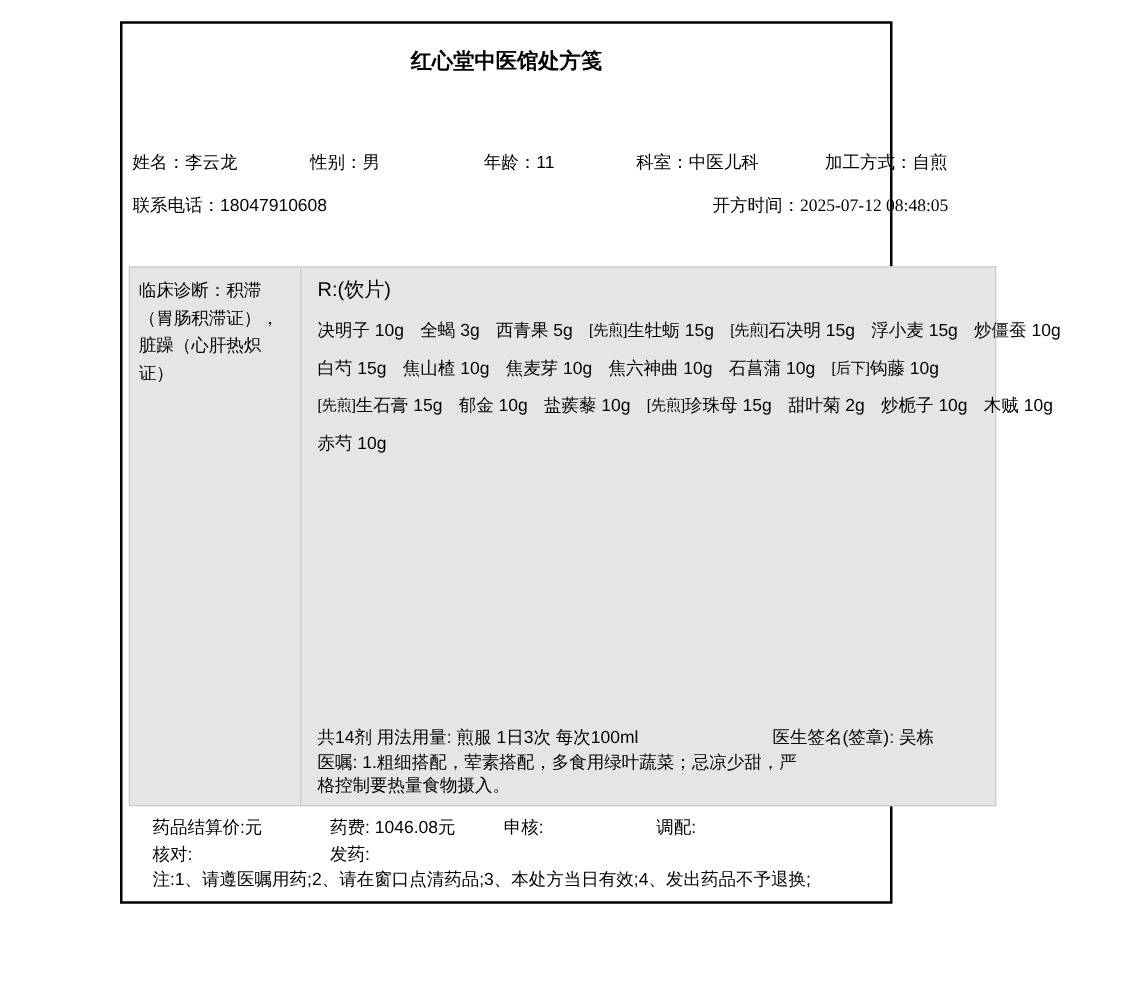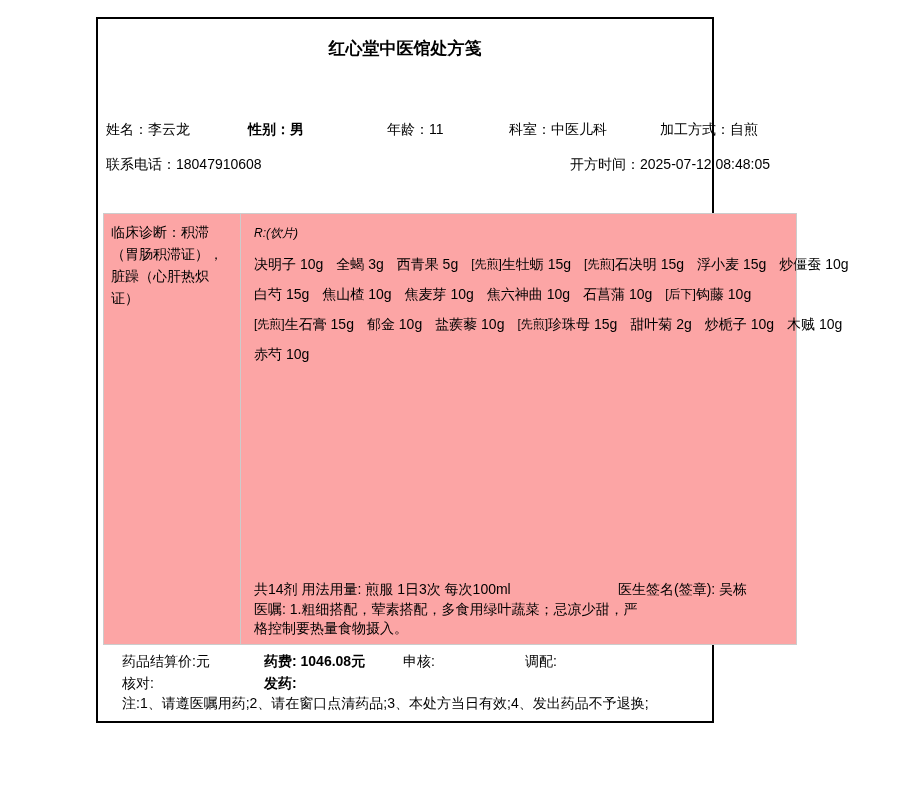--- a/index.html
+++ b/index.html
@@ -26,56 +26,56 @@
   }
   .meta-row { position: absolute; left: 0; width: 100%; height: 18px; }
   .meta-row1 { top: 102px; }
   .meta-row2 { top: 137px; }
   .meta-field { position: absolute; white-space: nowrap; }
   .rx-table {
     position: absolute;
     left: 5px; top: 194px;
     width: 694px; height: 432px;
     border: 1px solid #cccccc;
-    background: #fca5a5;
+    background: #e5e5e5;
   }
   .diag-cell {
     position: absolute;
     left: 0; top: 0; bottom: 0;
     width: 137px;
     border-right: 1px solid #cccccc;
     padding: 7px 7px;
     line-height: 22px;
   }
   .rx-cell {
     position: absolute;
     left: 138px; right: 0; top: 0; bottom: 0;
     padding: 10px 10px 8px 12px;
   }
-  .rx-header { font-size: 12px; line-height: 18px; font-style: italic; }
+  .rx-header { font-size: 16px; line-height: 18px; }
   .rx-rows { margin-top: 12px; }
   .med-row { display: flex; gap: 13px; margin-bottom: 10px; }
   .med-item { display: flex; flex-direction: row; align-items: center; }
   .ann { height: 17px; font-size: 12px; line-height: 16px; white-space: nowrap; text-align: center; }
   .med { font-size: 14px; line-height: 20px; white-space: nowrap; }
   .rx-bottom { position: absolute; left: 12px; right: 8px; bottom: 6px; }
   .usage-line { position: relative; height: 19px; line-height: 19px; white-space: nowrap; }
   .doctor-sign { position: absolute; left: 364px; top: 0; white-space: nowrap; }
   .advice { width: 392px; line-height: 19px; margin-top: 1px; }
   .footer-field { position: absolute; white-space: nowrap; margin-left: 16px; }
   .f-row1 { top: 634px; }
   .f-row2 { top: 656px; }
   .f-note { top: 676px; left: 8px; }
   .c1 { left: 8px; }
-  .c2 { left: 150px; font-weight: bold; }
+  .c2 { left: 150px; }
   .c3 { left: 289px; }
   .c4 { left: 411px; }
   .c5 { left: 562px; }
   .p2 { left: 162px; }
-  .p3 { left: 472px; }
+  .p3 { left: 472px; font-family: Liberation Serif, serif; }
 </style>
 </head>
 <body>
 
 <div class="sheet">
 
   <div class="title">红心堂中医馆处方笺</div>
 
   <div class="meta-row meta-row1">
     <span class="meta-field c1"><span>姓名：</span><span>李云龙</span></span>

